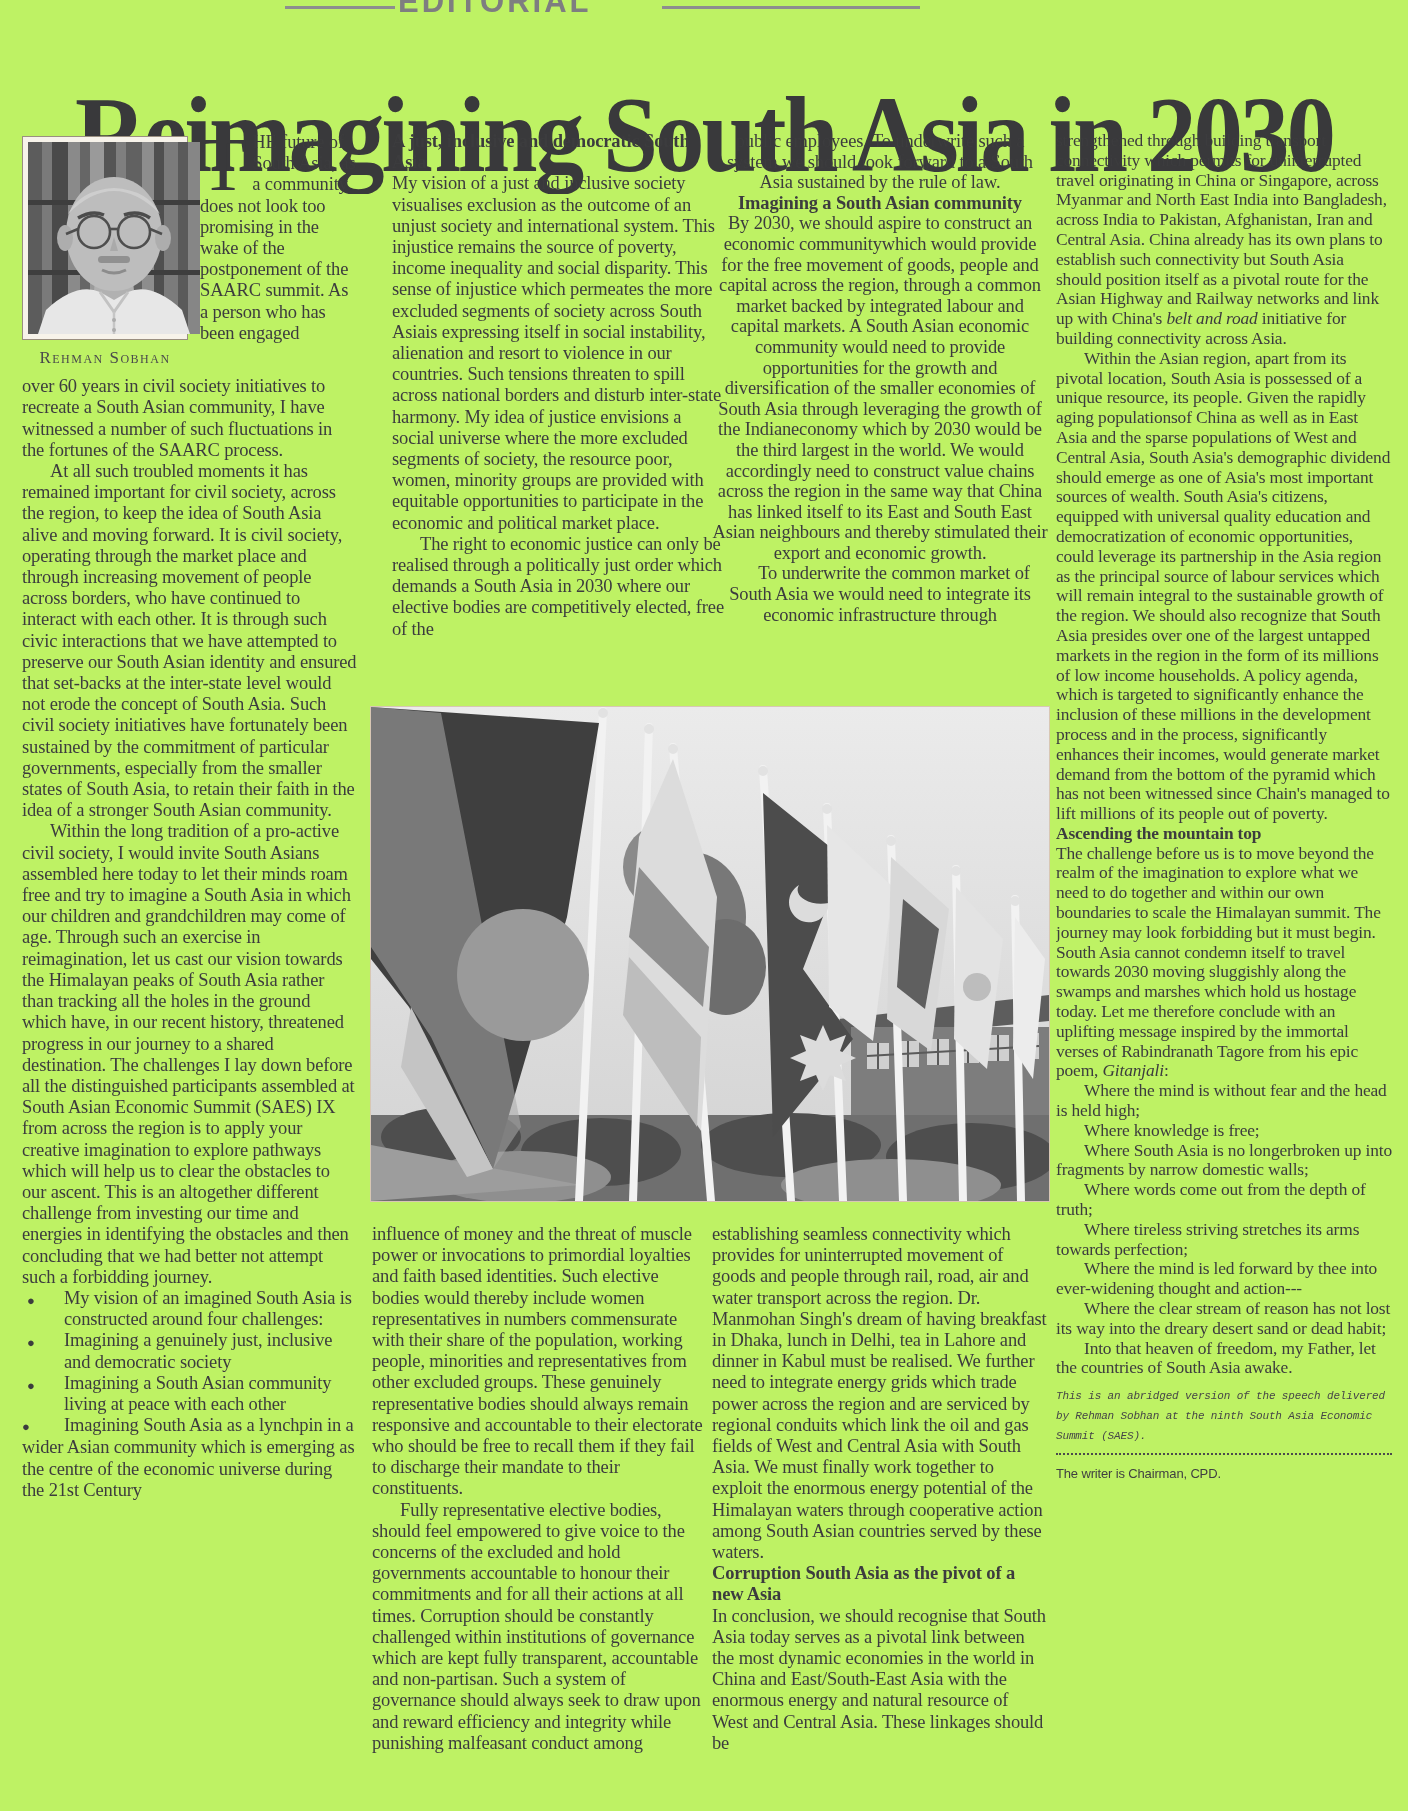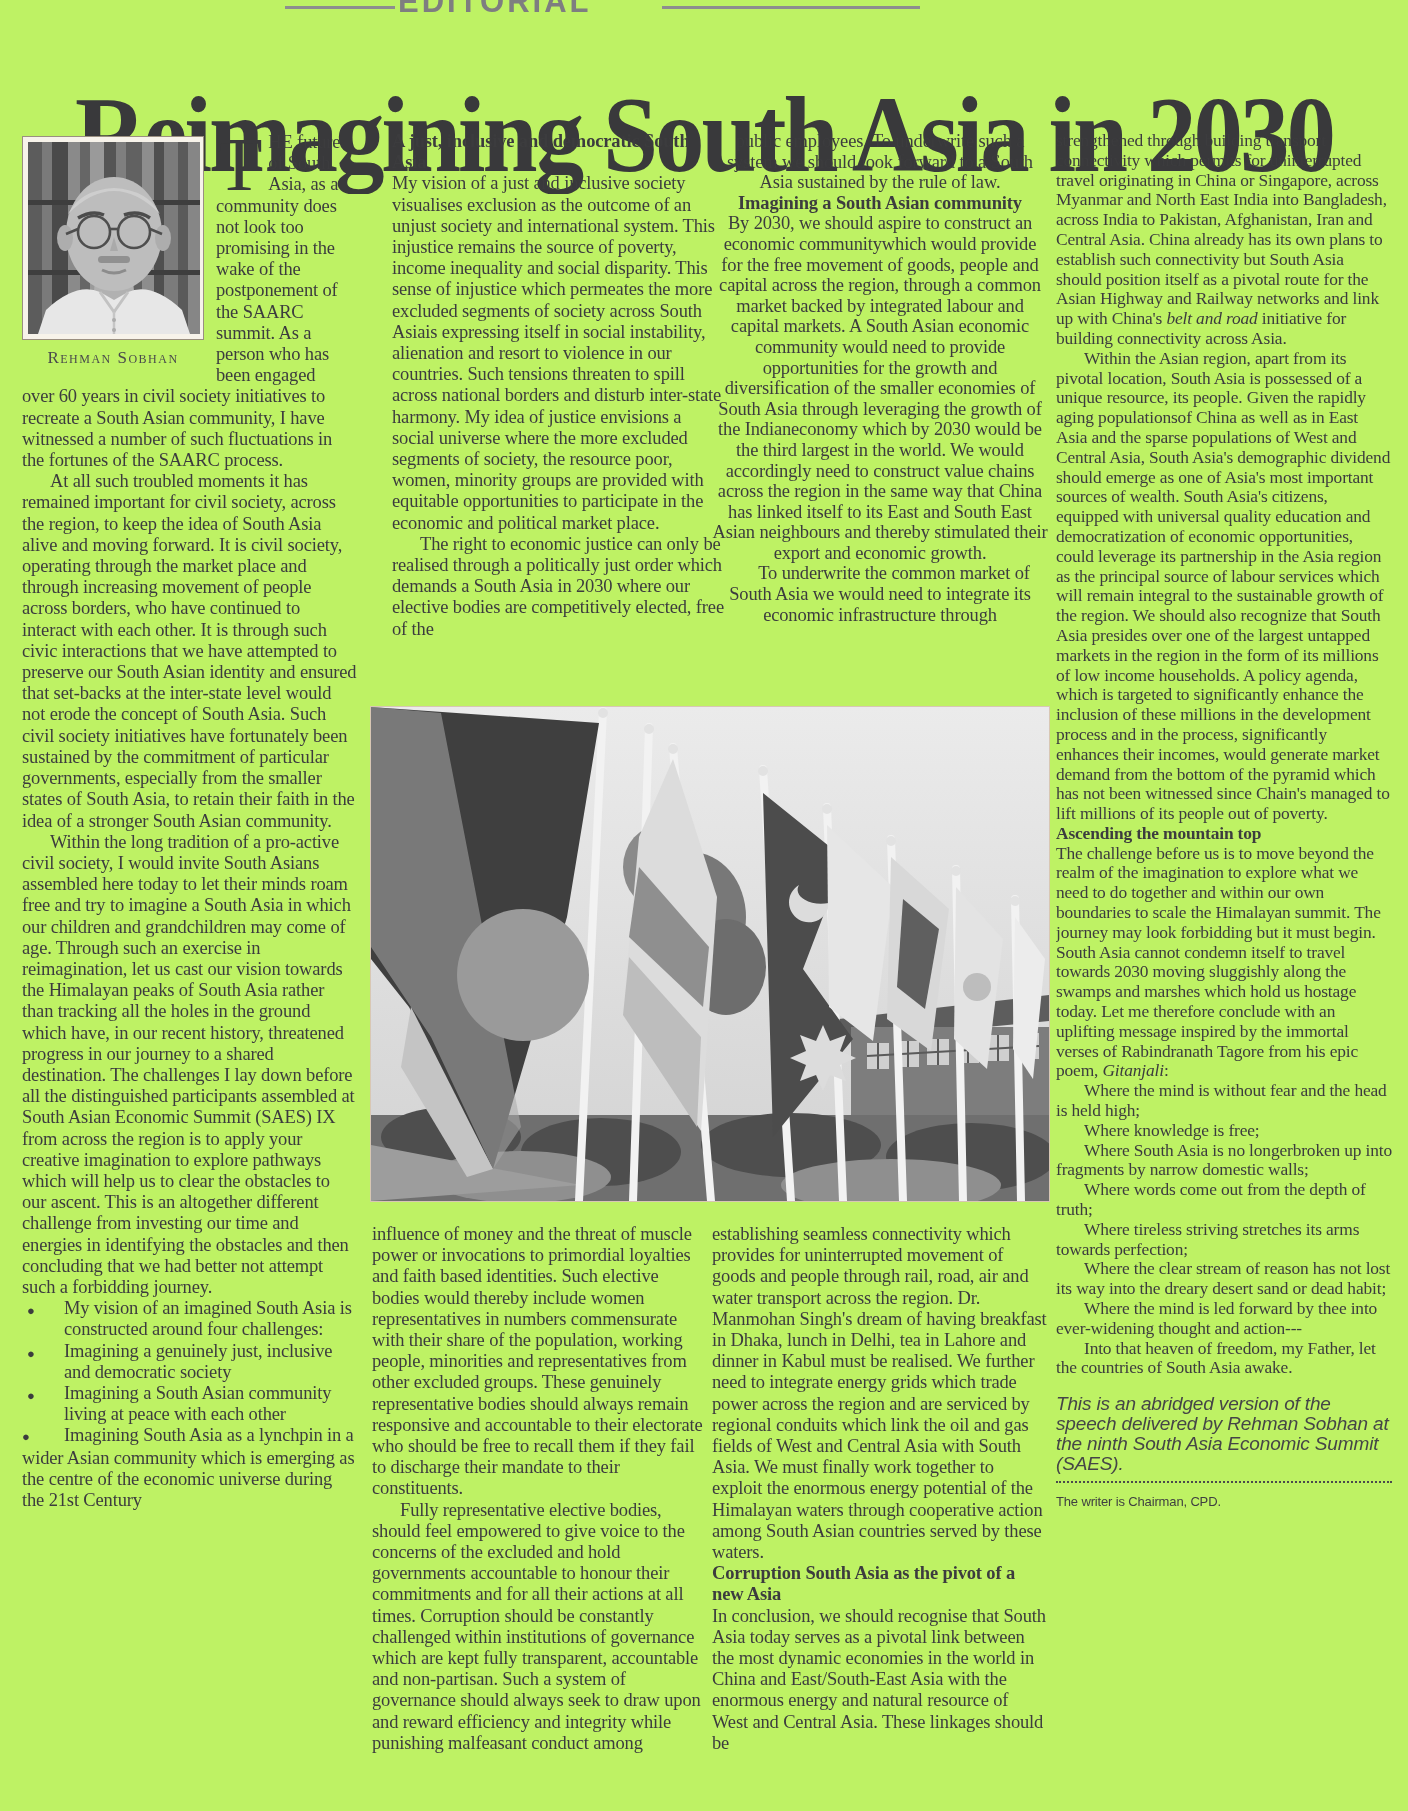--- a/index.html
+++ b/index.html
@@ -26,41 +26,41 @@
   #col3bot{left:712px;top:1224px;width:336px;height:582px;}
   #col4{left:1056px;top:131px;width:336px;height:1676px;font-size:17.4px;line-height:19.8px;}
 
   .p{margin:0;}
   .ind{text-indent:28px;}
   .clear{clear:left;}
   .head{font-weight:bold;}
   .it{font-style:italic;}
 
   
-  .photo-box{float:left;width:182px;margin:4px 12px 8px 0;}
+  .photo-box{float:left;width:166px;margin:4px 12px 8px 0;}
   .photo-frame{border:1px solid #9a8f80;background:#f7f3ea;padding:5px;}
   .photo-frame svg{display:block;}
   .photo-caption{text-align:center;font-variant:small-caps;letter-spacing:1.5px;
                  font-size:17px;color:#4a4a4c;margin-top:7px;}
 
   .dropcap{float:left;font-size:76px;line-height:60px;padding:2px 6px 0 0;color:#39393b;}
 
   
   .bul{position:relative;padding-left:42px;margin:0;}
   .bul .dot{position:absolute;left:5px;top:2px;font-size:13px;}
   .bullet-inline .dot-inline{display:inline-block;width:42px;font-size:13px;}
 
   
   #flags{position:absolute;left:370px;top:706px;width:678px;height:494px;
          border:1px solid #d8c7b4;background:#f6efe5;box-sizing:content-box;z-index:5;}
   #flags svg{display:block;}
 
   
-  .footer-note{font-family:Liberation Sans, sans-serif;font-style:italic;
-               font-size:19px;line-height:20px;color:#454547;margin-top:16px;}
+  .footer-note{font-family:Liberation Mono, monospace;font-style:italic;
+               font-size:11px;line-height:20px;color:#454547;margin-top:8px;}
   .dots-sep{border-top:2px dotted #4a4a4c;margin:7px 0 9px;}
   .byline{font-family:Liberation Sans, sans-serif;font-size:13px;color:#3f3f41;}
 </style>
 </head>
 <body>
 
 <div id="page">
 
   <div class="mast-rule" style="left:285px;width:110px;"></div>
   <div class="mast-label">EDITORIAL</div>
@@ -260,22 +260,22 @@
   <div id="col4" class="col">
     <p class="p"><span>strengthened through building transport connectivity which permits for uninterrupted travel originating in China or Singapore, across Myanmar and North East India into Bangladesh, across India to Pakistan, Afghanistan, Iran and Central Asia. China already has its own plans to establish such connectivity but South Asia should position itself as a pivotal route for the Asian Highway and Railway networks and link up with China's </span><span class="it">belt and road</span><span> initiative for building connectivity across Asia.</span></p>
     <p class="p ind">Within the Asian region, apart from its pivotal location, South Asia is possessed of a unique resource, its people. Given the rapidly aging populationsof China as well as in East Asia and the sparse populations of West and Central Asia, South Asia's demographic dividend should emerge as one of Asia's most important sources of wealth. South Asia's citizens, equipped with universal quality education and democratization of economic opportunities, could leverage its partnership in the Asia region as the principal source of labour services which will remain integral to the sustainable growth of the region. We should also recognize that South Asia presides over one of the largest untapped markets in the region in the form of its millions of low income households. A policy agenda, which is targeted to significantly enhance the inclusion of these millions in the development process and in the process, significantly enhances their incomes, would generate market demand from the bottom of the pyramid which has not been witnessed since Chain's managed to lift millions of its people out of poverty.</p>
     <p class="p head">Ascending the mountain top</p>
     <p class="p"><span>The challenge before us is to move beyond the realm of the imagination to explore what we need to do together and within our own boundaries to scale the Himalayan summit. The journey may look forbidding but it must begin. South Asia cannot condemn itself to travel towards 2030 moving sluggishly along the swamps and marshes which hold us hostage today. Let me therefore conclude with an uplifting message inspired by the immortal verses of Rabindranath Tagore from his epic poem, </span><span class="it">Gitanjali</span><span>:</span></p>
     <p class="p ind">Where the mind is without fear and the head is held high;</p>
     <p class="p ind">Where knowledge is free;</p>
     <p class="p ind">Where South Asia is no longerbroken up into fragments by narrow domestic walls;</p>
     <p class="p ind">Where words come out from the depth of truth;</p>
     <p class="p ind">Where tireless striving stretches its arms towards perfection;</p>
+    <p class="p ind">Where the mind is led forward by thee into ever-widening thought and action---</p>
     <p class="p ind">Where the clear stream of reason has not lost its way into the dreary desert sand or dead habit;</p>
-    <p class="p ind">Where the mind is led forward by thee into ever-widening thought and action---</p>
     <p class="p ind">Into that heaven of freedom, my Father, let the countries of South Asia awake.</p>
 
     <p class="p footer-note">This is an abridged version of the speech delivered by Rehman Sobhan at the ninth South Asia Economic Summit (SAES).</p>
     <div class="dots-sep"></div>
     <p class="p byline">The writer is Chairman, CPD.</p>
   </div>
 
 </div>
 
 </body></html>

